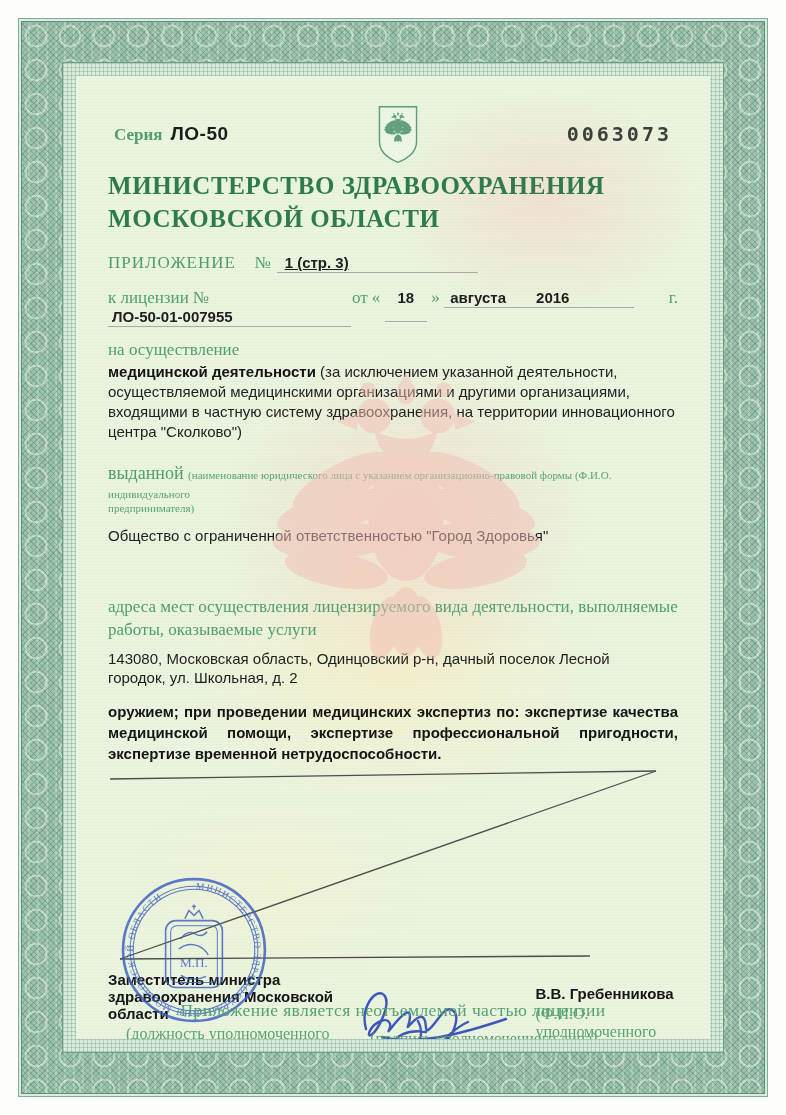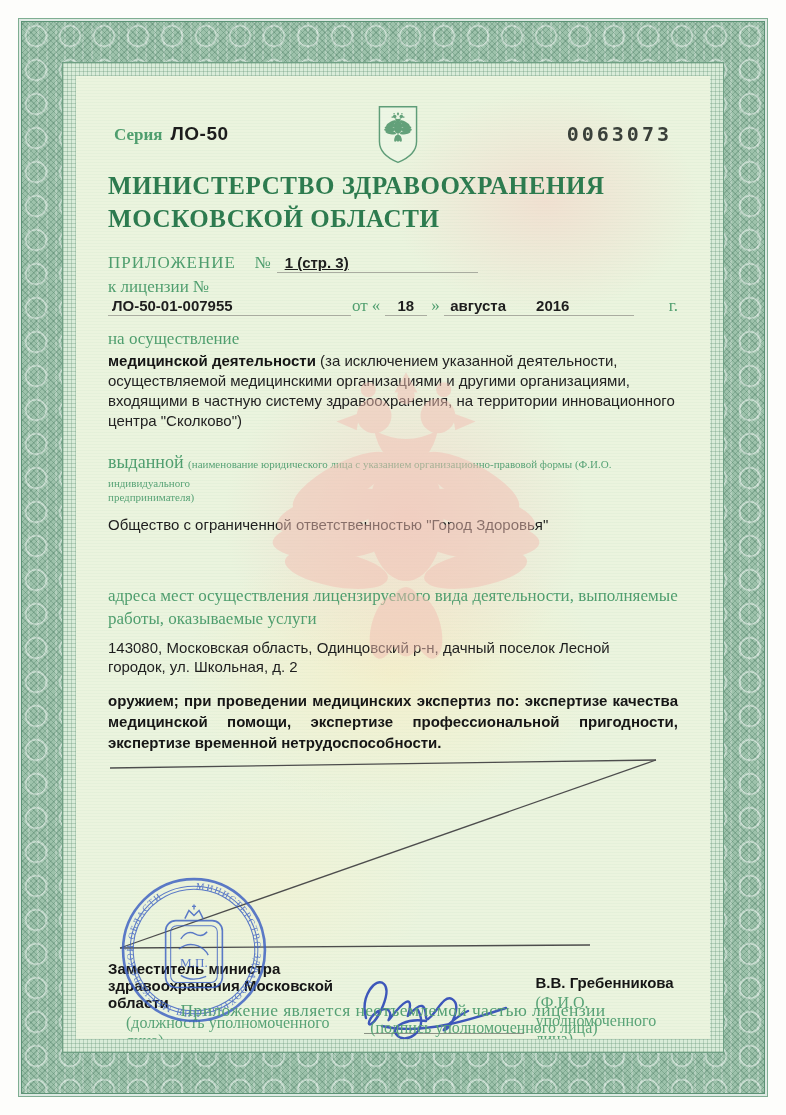--- a/index.html
+++ b/index.html
@@ -41,24 +41,24 @@
   .series b{font-family:"Liberation Sans",sans-serif;color:#1c1c1c;font-size:19px;letter-spacing:.5px;margin-left:8px;}
   .arms{width:58px;height:64px;color:#55986f;}
   .serial{font-family:"DejaVu Sans Mono",monospace;font-size:20px;letter-spacing:3px;color:#3a403a;}
   .ministry{text-align:left;font-family:"Liberation Serif",serif;font-weight:700;
     color:#2d7b4f;font-size:25px;line-height:1.3;letter-spacing:.6px;margin-top:2px;}
   
   .appendix-row{margin-top:18px;font-size:17px;}
   .appendix-row .glabel{letter-spacing:1px;}
   .appendix-row .val{font-weight:700;color:#1e1e1e;font-size:15px;font-family:"Liberation Sans",sans-serif;
     display:inline-block;min-width:185px;padding:0 8px 1px;text-decoration:underline;}
-  .license-row{margin-top:4px;display:flex;justify-content:space-between;align-items:flex-end;}
+  .license-row{margin-top:15px;display:flex;justify-content:space-between;align-items:flex-start;}
   .license-row .val{font-weight:700;color:#1e1e1e;font-size:15px;display:inline-block;min-width:235px;padding:0 4px 1px;}
   .date-part{white-space:nowrap;}
-  .date-part .day{font-weight:700;color:#1e1e1e;font-size:15px;display:inline-block;width:42px;text-align:center;padding-bottom:1px;}
+  .date-part .day{font-weight:700;color:#1e1e1e;font-size:15px;display:inline-block;width:42px;text-align:center;padding-bottom:15px;}
   .date-part .my{font-weight:700;color:#1e1e1e;font-size:15px;display:inline-block;min-width:178px;padding:0 6px 1px;}
   .date-part .my .year{margin-left:30px;}
   .date-part .gsuf{margin-left:30px;}
   .purpose{margin-top:13px;}
   .activity{margin:2px 0 0;font-size:15px;line-height:1.33;color:#222;}
   .activity b{color:#141414;}
   .issued-line{margin-top:21px;}
   .issued-line .issued{font-family:"Liberation Serif",serif;color:#4f9e6e;font-size:18px;}
   .orgname{margin-top:13px;}
   .addr-label{margin-top:52px;line-height:1.35;max-width:575px;}

